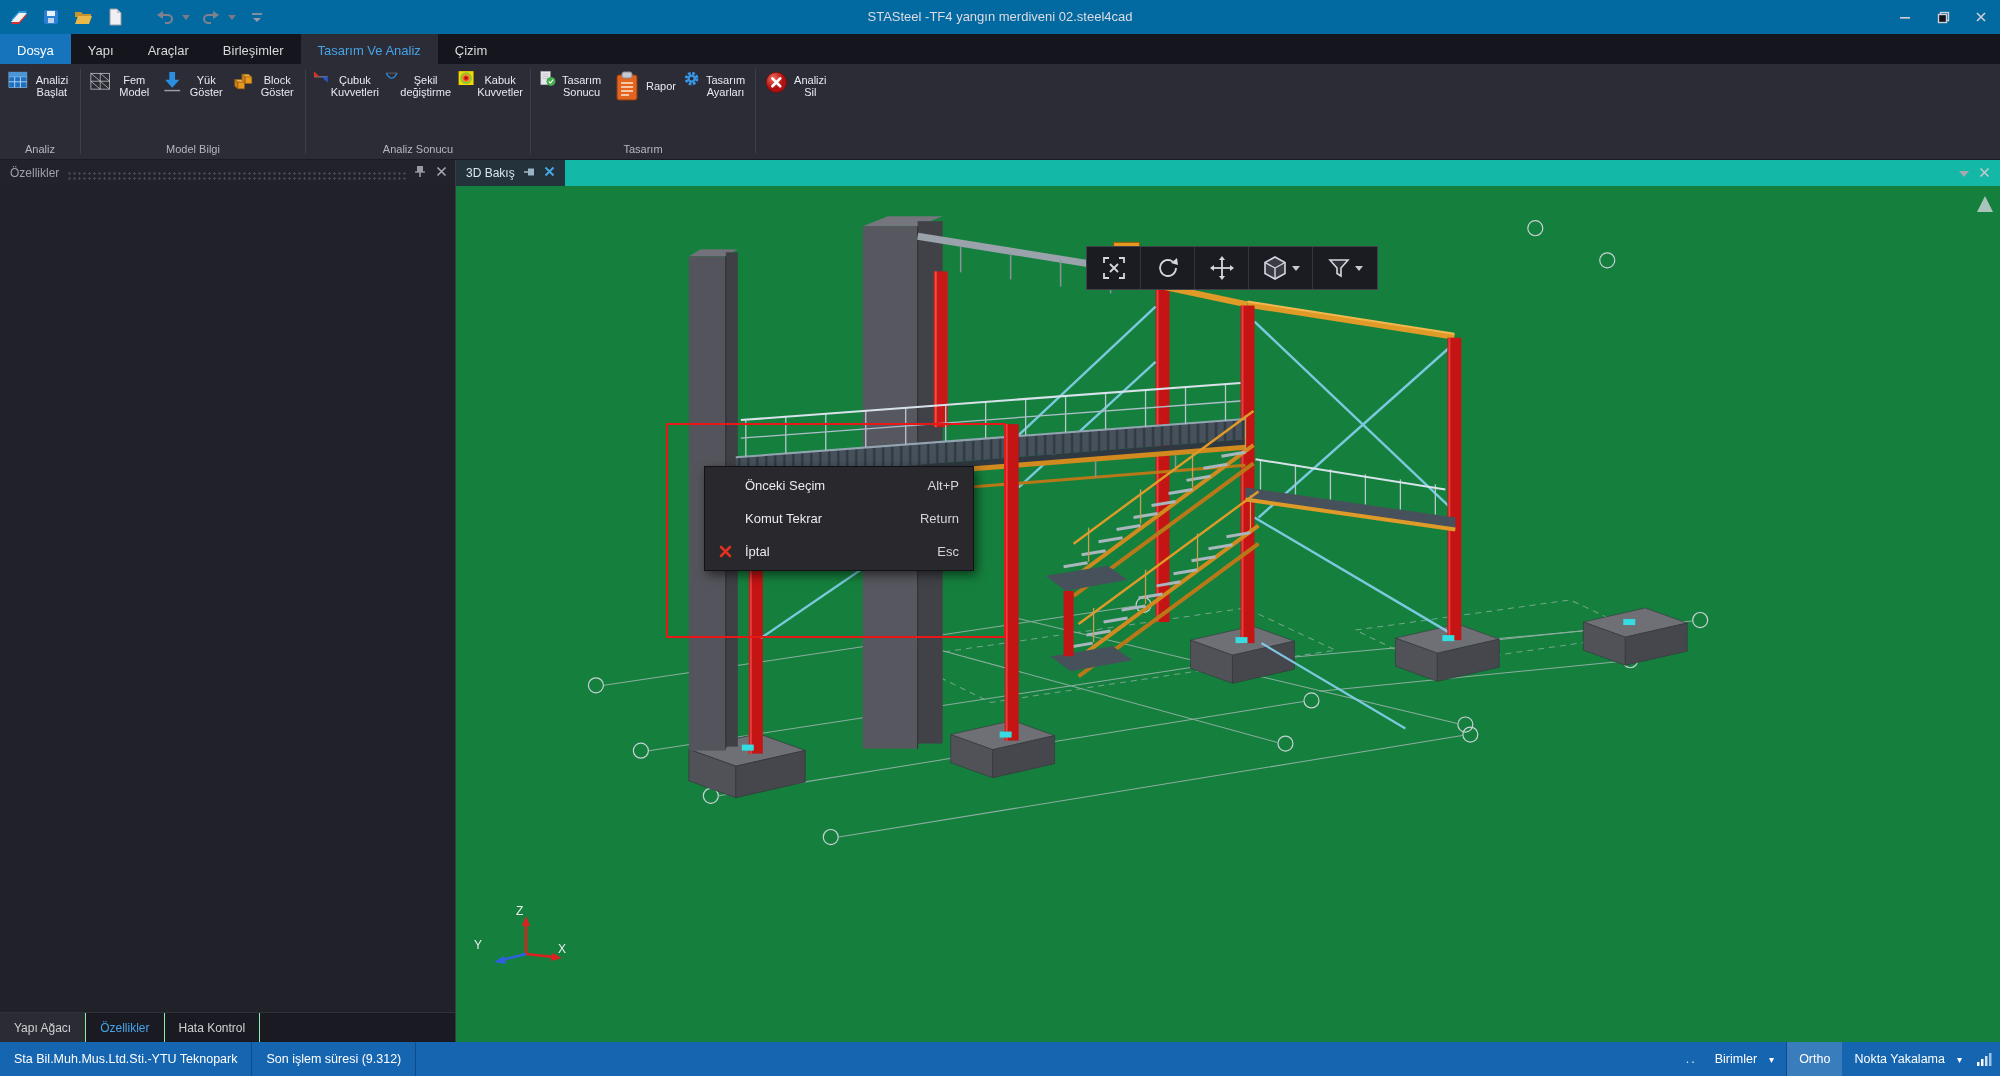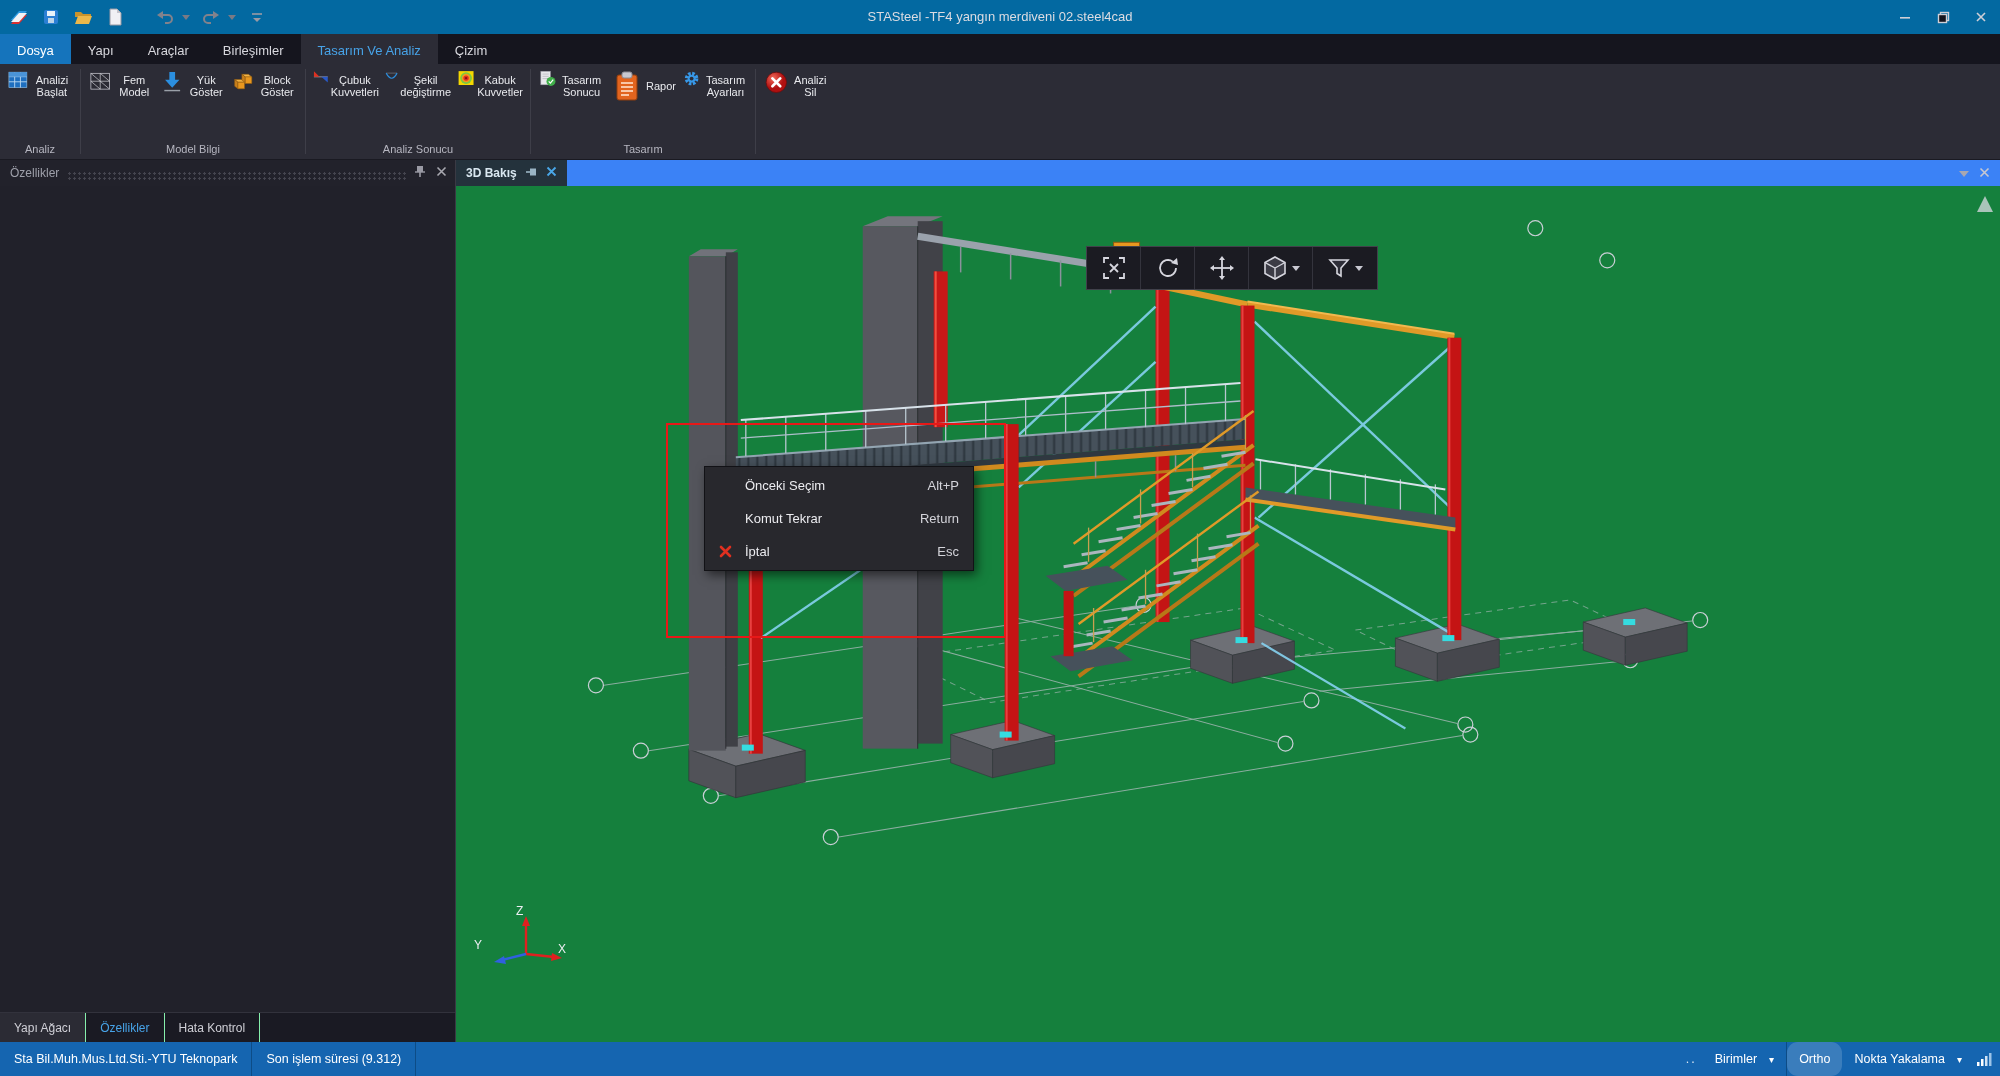--- a/index.html
+++ b/index.html
@@ -39,21 +39,21 @@
   .lp-header { height:26px; display:flex; align-items:center; padding:0 8px 0 10px; font-size:12px; color:#9ea0aa; background:#22222b; }
   .lp-dots { flex:1; height:9px; margin:4px 8px 0 8px; background-image:radial-gradient(circle,#45454f 1px,transparent 1.2px); background-size:5px 5px; }
   .lp-body { flex:1; background:#21212a; }
   .lp-tabs { height:30px; background:#1a1a23; display:flex; align-items:stretch; border-top:1px solid #32323c; }
   .lp-tab { padding:0 14px; display:flex; align-items:center; font-size:12px; color:#cfcfd6; border-right:1px solid #86efac; }
   .lp-tab.raised { background:#2b2b34; }
   .lp-tab.active { color:#47a3e8; }
 
   
   .viewarea { flex:1; display:flex; flex-direction:column; min-width:0; }
-  .docbar { height:26px; background:#3b82f6; display:flex; align-items:stretch; flex:0 0 26px;font-weight:bold; }
+  .docbar { height:26px; background:#14b8a6; display:flex; align-items:stretch; flex:0 0 26px; }
   .doctab { display:flex; align-items:center; gap:8px; padding:0 10px; background:#24323c; color:#d9e7f0; font-size:12px; }
   .docbar-right { margin-left:auto; display:flex; align-items:center; gap:10px; padding-right:10px; color:#a7a7b0; }
 
   .canvas { position:relative; flex:1; background:#15803d; overflow:hidden; }
   .scene { position:absolute; inset:0; width:100%; height:100%; }
 
   
   .vtoolbar { position:absolute; left:630px; top:60px; height:44px; display:flex; align-items:stretch; background:#1b1b22; border:1px solid #41414b; }
   .vt-btn { width:54px; display:flex; align-items:center; justify-content:center; gap:4px; border-right:1px solid #34343d; }
   .vt-btn:last-child { border-right:none; }
@@ -77,21 +77,21 @@
   .ax-x { left:80px; top:34px; }
   .ax-y { left:-4px; top:30px; }
 
   
   .statusbar { height:34px; background:#1565b0; display:flex; align-items:stretch; flex:0 0 34px; color:#fff; font-size:12.5px; }
   .sb-seg { display:flex; align-items:center; padding:0 14px; }
   .sb-sep { width:1px; background:#0d4c86; }
   .sb-spacer { flex:1; }
   .sb-right { display:flex; align-items:stretch; }
   .sb-item { display:flex; align-items:center; gap:12px; padding:0 12px; }
-  .sb-item.lit { background:rgba(255,255,255,.16);border-radius:11px; }
+  .sb-item.lit { background:rgba(255,255,255,.16); }
   .sb-grip { display:flex; align-items:center; padding:0 6px; opacity:.85; letter-spacing:2px; }
   .sb-chev { font-size:10px; }
 </style>
 </head>
 <body>
 
 <div class="app">
 
   <div class="titlebar">
     <div class="tb-left">

